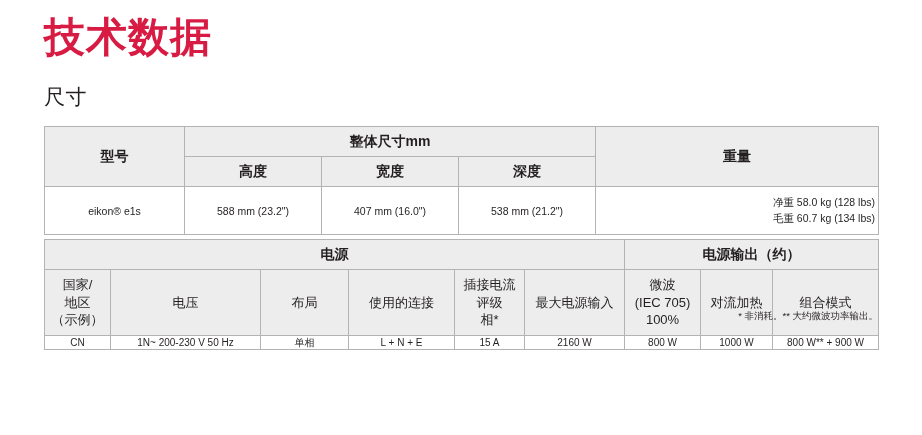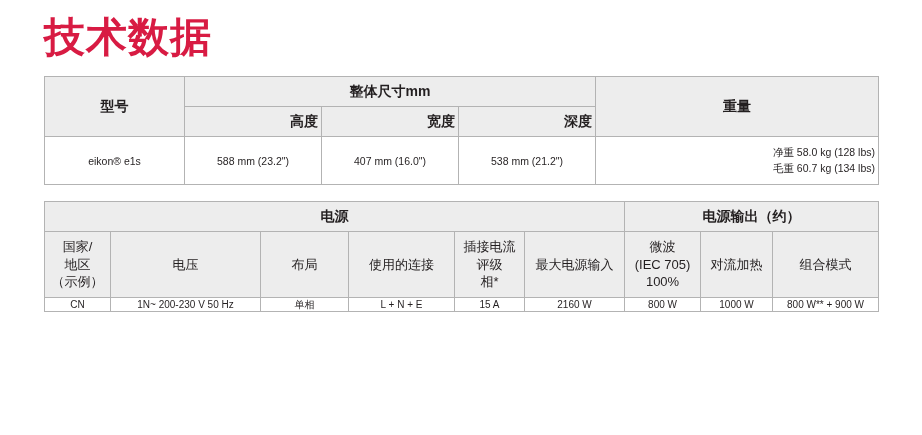--- a/index.html
+++ b/index.html
@@ -47,38 +47,37 @@
     border-collapse: collapse;
     width: 834px;
     table-layout: fixed;
     font-size: 10.5px;
     color: #231f20;
   }
   table.dims-table {
     margin-top: 15px;
   }
   table.power-table {
-    margin-top: 16px;
+    margin-top: 4px;
   }
   th, td {
     border: 1px solid #b3b3b3;
     text-align: center;
     vertical-align: middle;
     padding: 5px 3px;
     font-weight: 400;
     line-height: 1.35;
   }
   thead th {
     background: #ededed;
     font-weight: 700;
     font-size: 14px;
   }
   thead th.sub {
     font-weight: 700;
-    text-align: right;
   }
   tbody td {
     background: #ffffff;
     font-size: 10.5px;
     padding: 8px 3px;
     text-align: center;
   }
   .weight-cell {
     line-height: 1.5;
     font-size: 10.5px;
@@ -105,20 +104,21 @@
     font-size: 10px;
   }
 </style>
 </head>
 <body>
 
 <div class="page">
 
   <h1 class="main-title">技术数据</h1>
 
+  <h2 class="section-title dims">尺寸</h2>
 
   <table class="dims-table">
     <colgroup>
       <col style="width:140px">
       <col style="width:137px">
       <col style="width:137px">
       <col style="width:137px">
       <col style="width:283px">
     </colgroup>
     <thead>
@@ -197,14 +197,15 @@
         <td>L + N + E</td>
         <td>15 A</td>
         <td>2160 W</td>
         <td>800 W</td>
         <td>1000 W</td>
         <td>800 W** + 900 W</td>
       </tr>
     </tbody>
   </table>
 
+  <div class="footnote">* 非消耗。** 大约微波功率输出。</div>
 
 </div>
 
 </body></html>

